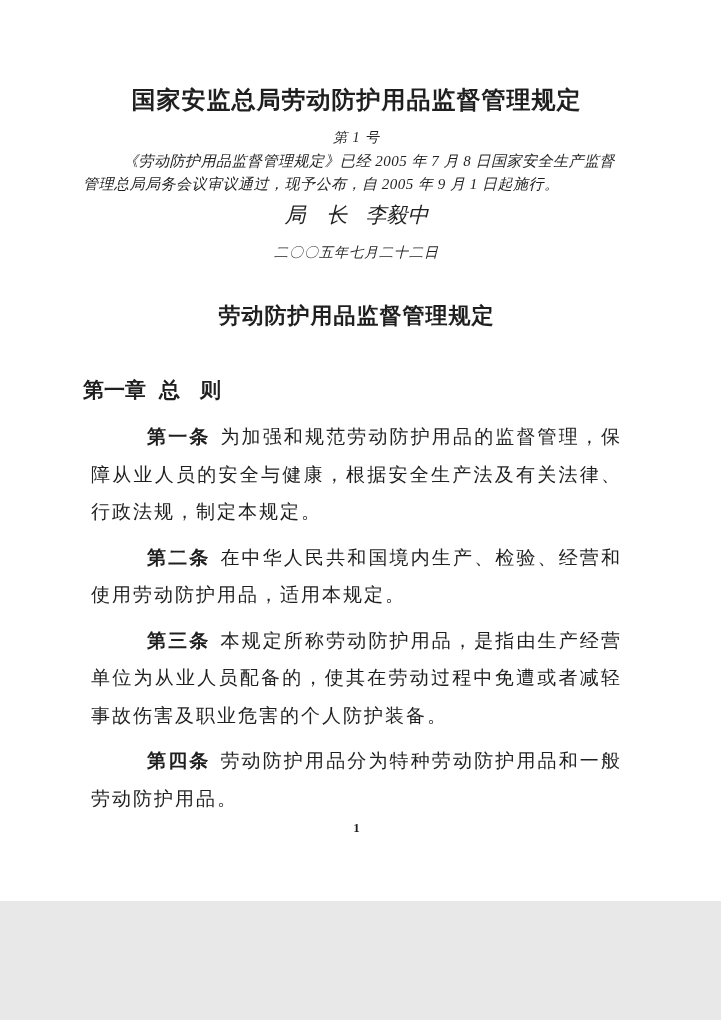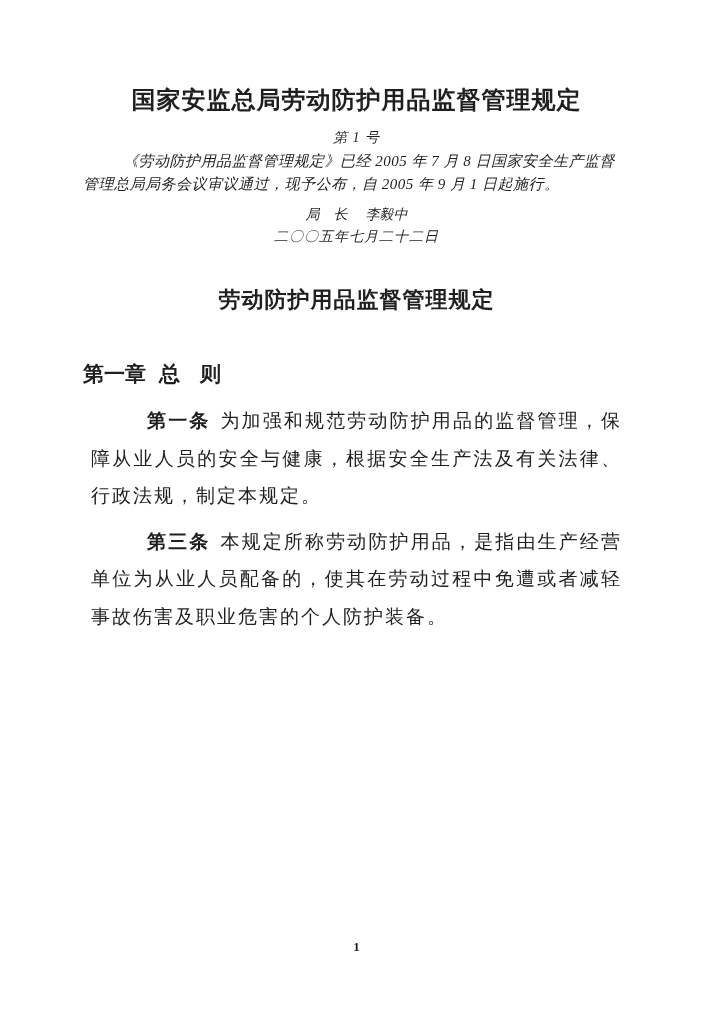--- a/index.html
+++ b/index.html
@@ -1,18 +1,18 @@
 <!DOCTYPE html>
 <html lang="zh"><head>
 <meta charset="utf-8">
 <style>
   html, body { margin: 0; padding: 0; background: #e8e8e8; }
   .page {
     width: 721px;
-    height: 1020px;
+    height: 901px;
     margin: 0 auto;
     background: #ffffff;
     position: relative;
     color: #1f1f1f;
     font-family: "Liberation Serif", serif;
     overflow: hidden;
   }
   .content { padding: 86px 91px 0 83px; }
 
   .main-title {
@@ -35,23 +35,23 @@
   .announcement {
     margin: 4px 0 0 0;
     font-style: italic;
     font-size: 15px;
     line-height: 23px;
     letter-spacing: 0.5px;
     text-indent: 40px;
     text-align: left;
   }
   .signer {
-    margin: 8px 0 0 0;
+    margin: 8px 0 16px 0;
     font-style: italic;
-    font-size: 14px;
+    font-size: 21px;
     line-height: 22px;
     text-align: center;
   }
   .signer-name { margin-left: 18px; }
   .issue-date {
     margin: 0;
     font-style: italic;
     font-size: 14px;
     line-height: 22px;
     letter-spacing: 1px;
@@ -115,19 +115,21 @@
     <p class="signer"><span>局　长</span><span class="signer-name">李毅中</span></p>
 
     <p class="issue-date">二〇〇五年七月二十二日</p>
 
     <h2 class="doc-title">劳动防护用品监督管理规定</h2>
 
     <h3 class="chapter-heading"><span>第一章</span><span class="chapter-word-sep1">总</span><span class="chapter-word-sep2">则</span></h3>
 
     <div class="articles">
       <p class="article"><b class="article-num">第一条</b><span>为加强和规范劳动防护用品的监督管理，保障从业人员的安全与健康，根据安全生产法及有关法律、行政法规，制定本规定。</span></p>
+      <p class="article"><b class="article-num">第二条</b><span>在中华人民共和国境内生产、检验、经营和使用劳动防护用品，适用本规定。</span></p>
       <p class="article"><b class="article-num">第三条</b><span>本规定所称劳动防护用品，是指由生产经营单位为从业人员配备的，使其在劳动过程中免遭或者减轻事故伤害及职业危害的个人防护装备。</span></p>
+      <p class="article"><b class="article-num">第四条</b><span>劳动防护用品分为特种劳动防护用品和一般劳动防护用品。</span></p>
     </div>
 
   </div>
 
   <p class="page-number">1</p>
 </div>
 
 </body></html>

